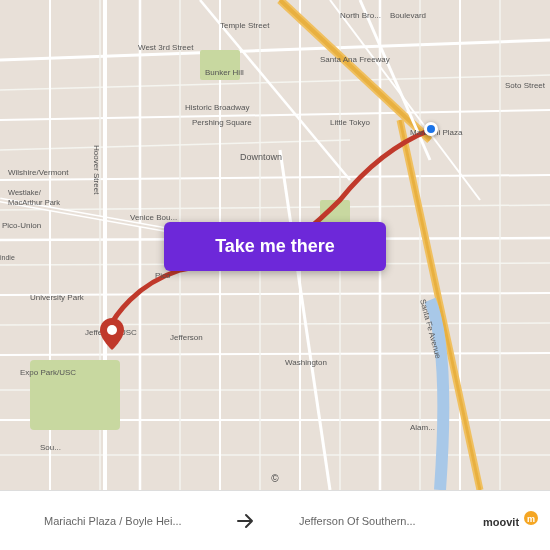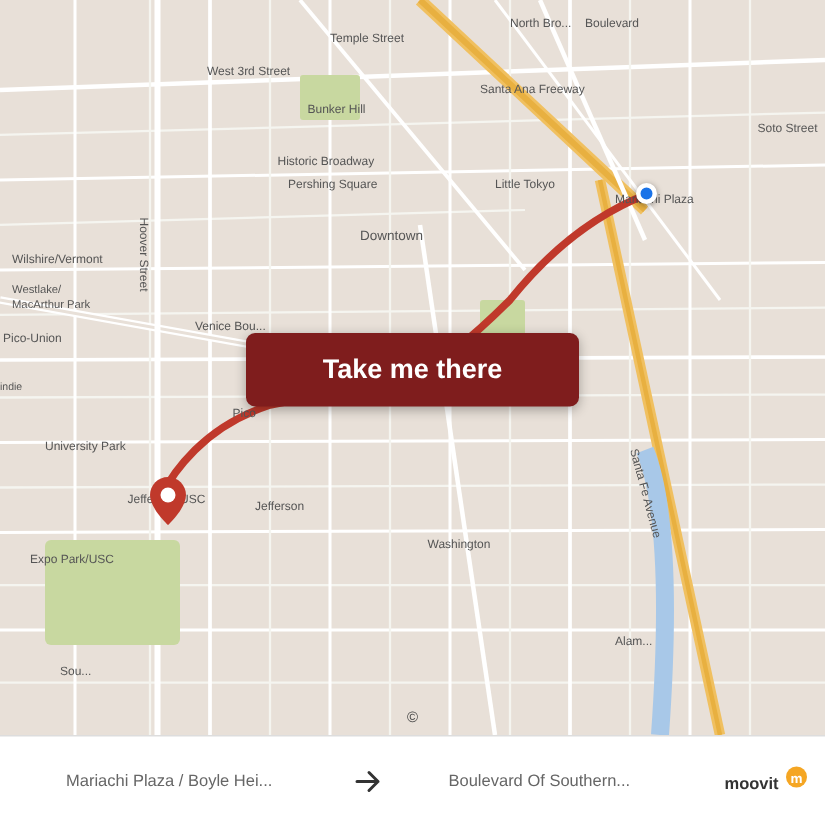--- a/index.html
+++ b/index.html
@@ -26,21 +26,21 @@
       width: 100%; height: 100%;
     }
 
     
     #take-me-there-btn {
       position: absolute;
       top: 222px;
       left: 164px;
       width: 222px;
       height: 49px;
-      background: #7f1d1d;
+      background: #6d28d9;
       color: white;
       border: none;
       border-radius: 6px;
       font-size: 18px;
       font-weight: bold;
       cursor: pointer;
       display: flex;
       align-items: center;
       justify-content: center;
       box-shadow: 0 2px 8px rgba(0,0,0,0.3);
@@ -248,21 +248,21 @@
     <div class="footer-label">Mariachi Plaza / Boyle Hei...</div>
   </div>
 
   <div class="footer-arrow">
     <svg class="arrow-svg" viewBox="0 0 24 24" fill="none" xmlns="http://www.w3.org/2000/svg">
       <path d="M5 12H19M19 12L13 6M19 12L13 18" stroke="#333" stroke-width="2" stroke-linecap="round" stroke-linejoin="round"></path>
     </svg>
   </div>
 
   <div class="footer-section">
-    <div class="footer-label">Boulevard Of Southern...</div>
+    <div class="footer-label">Jefferson Of Southern...</div>
   </div>
 
   <div class="moovit-logo">
     <svg width="55" height="30" viewBox="0 0 55 30" xmlns="http://www.w3.org/2000/svg">
 
       <text x="0" y="20" font-size="11" font-family="Arial" font-weight="bold" fill="#333">moovit</text>
 
       <circle cx="48" cy="12" r="7" fill="#f5a623"></circle>
       <text x="44" y="16" font-size="9" fill="white" font-family="Arial" font-weight="bold">m</text>
     </svg>

